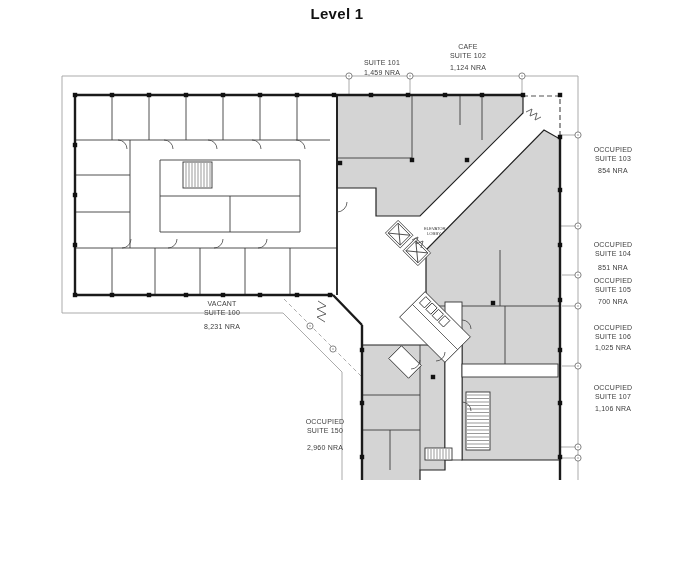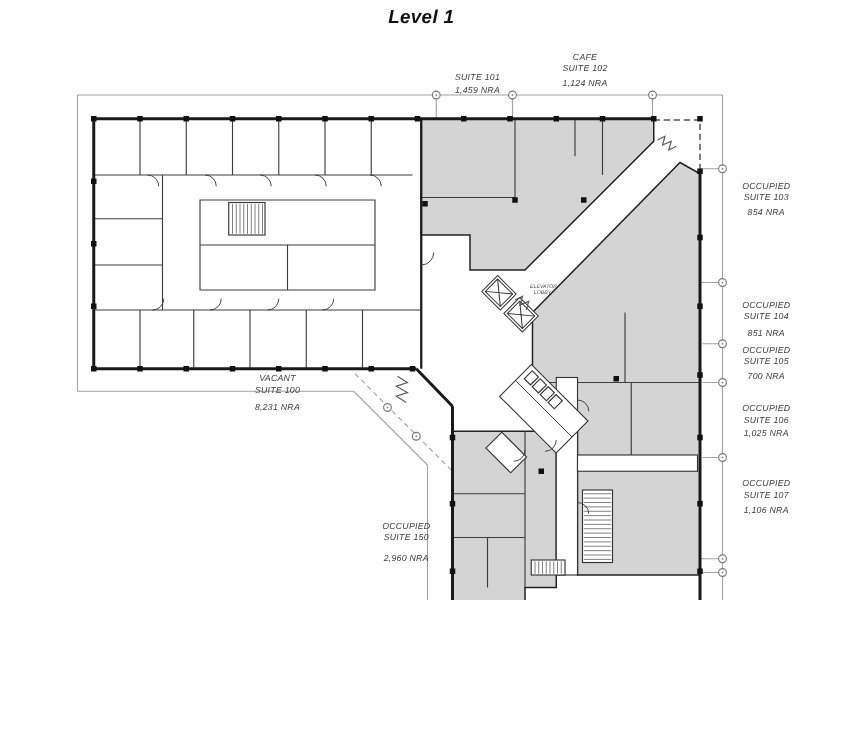--- a/index.html
+++ b/index.html
@@ -3,21 +3,21 @@
 <meta charset="utf-8">
 <style>
   :root{
     --occupied:#d4d4d4;
     --wall:#1a1a1a;
     --boundary:#a2a2a2;
     --text:#3d3d3d;
   }
   html,body{margin:0;padding:0;background:#fff;}
   .stage{position:relative;width:674px;height:480px;background:#fff;overflow:hidden;
-         font-family:"Liberation Sans",sans-serif;font-style:italic;}
+         font-family:"Liberation Sans",sans-serif;}
   .plan-title{position:absolute;top:5px;left:0;width:674px;text-align:center;
               font-size:15px;font-weight:bold;color:#111;letter-spacing:.3px;}
   svg{position:absolute;top:0;left:0;}
   .lbl{position:absolute;font-size:7px;line-height:1.3;color:var(--text);
        text-align:center;letter-spacing:.2px;white-space:nowrap;}
   .lbl .nra{margin-top:3px;}
   .lbl.mt1 .nra{margin-top:1px;}
   .lbl.mt5 .nra{margin-top:5px;}
   .lbl.mt8 .nra{margin-top:8px;}
   .lbl.mt2 .nra{margin-top:2px;}

